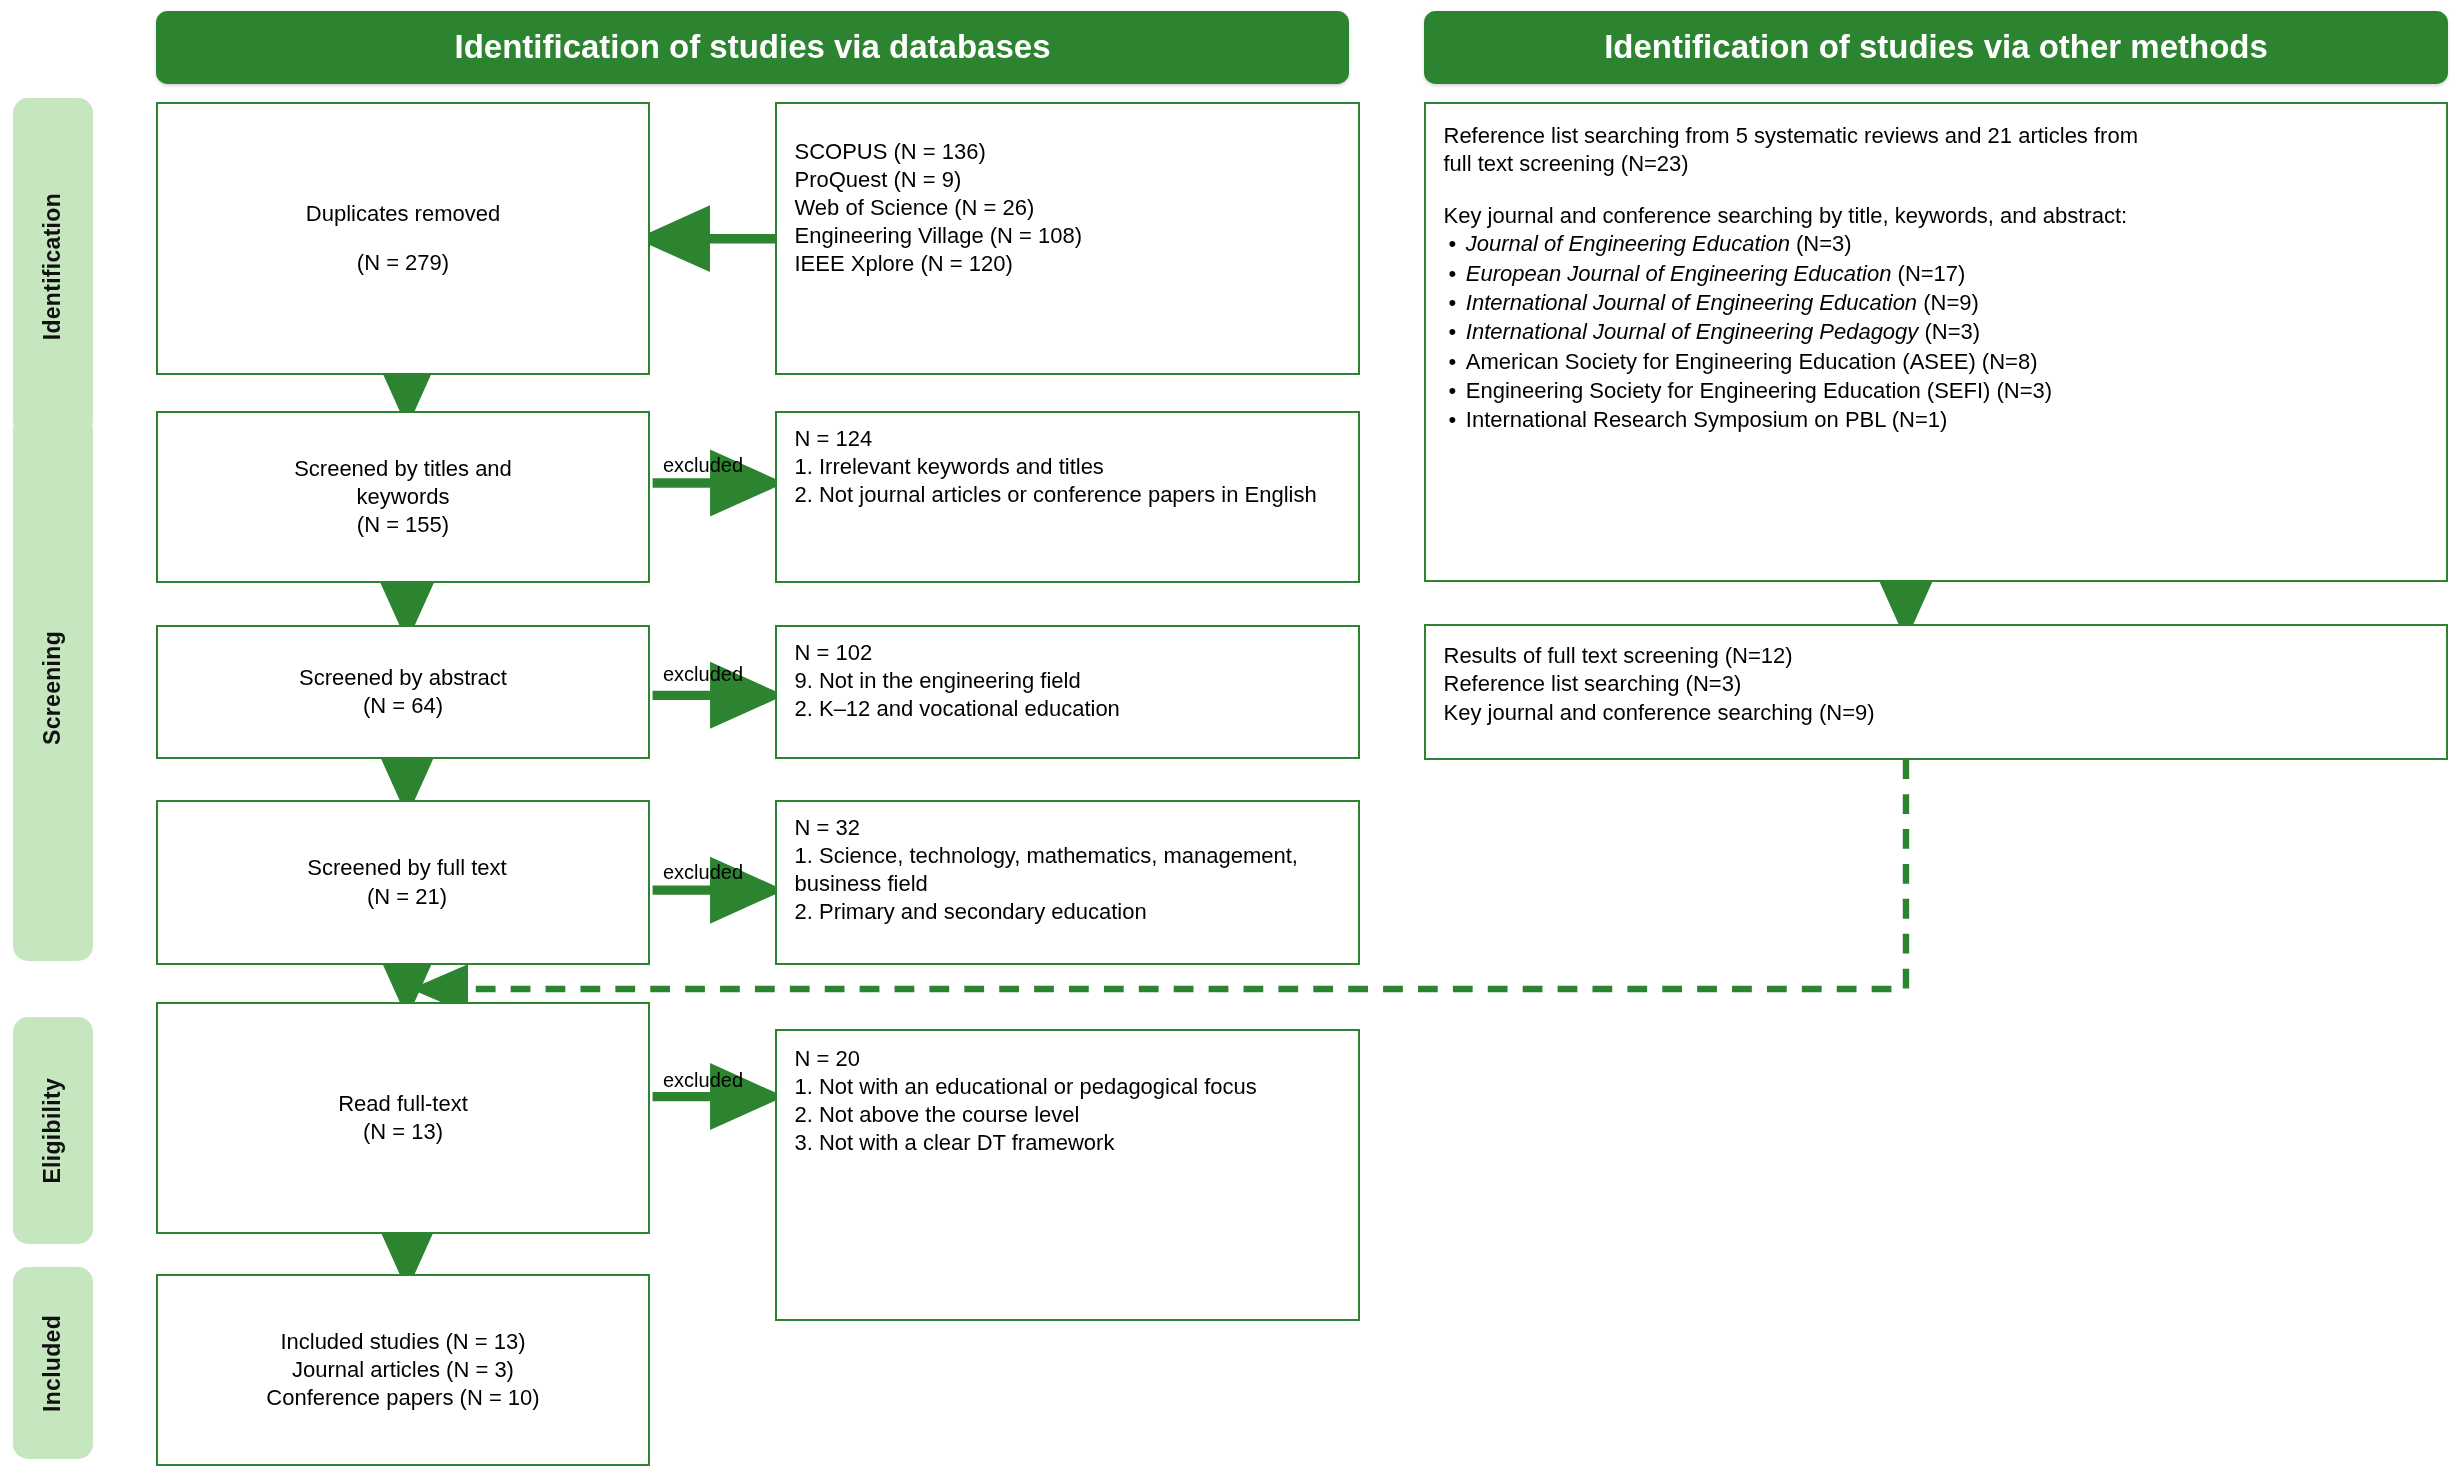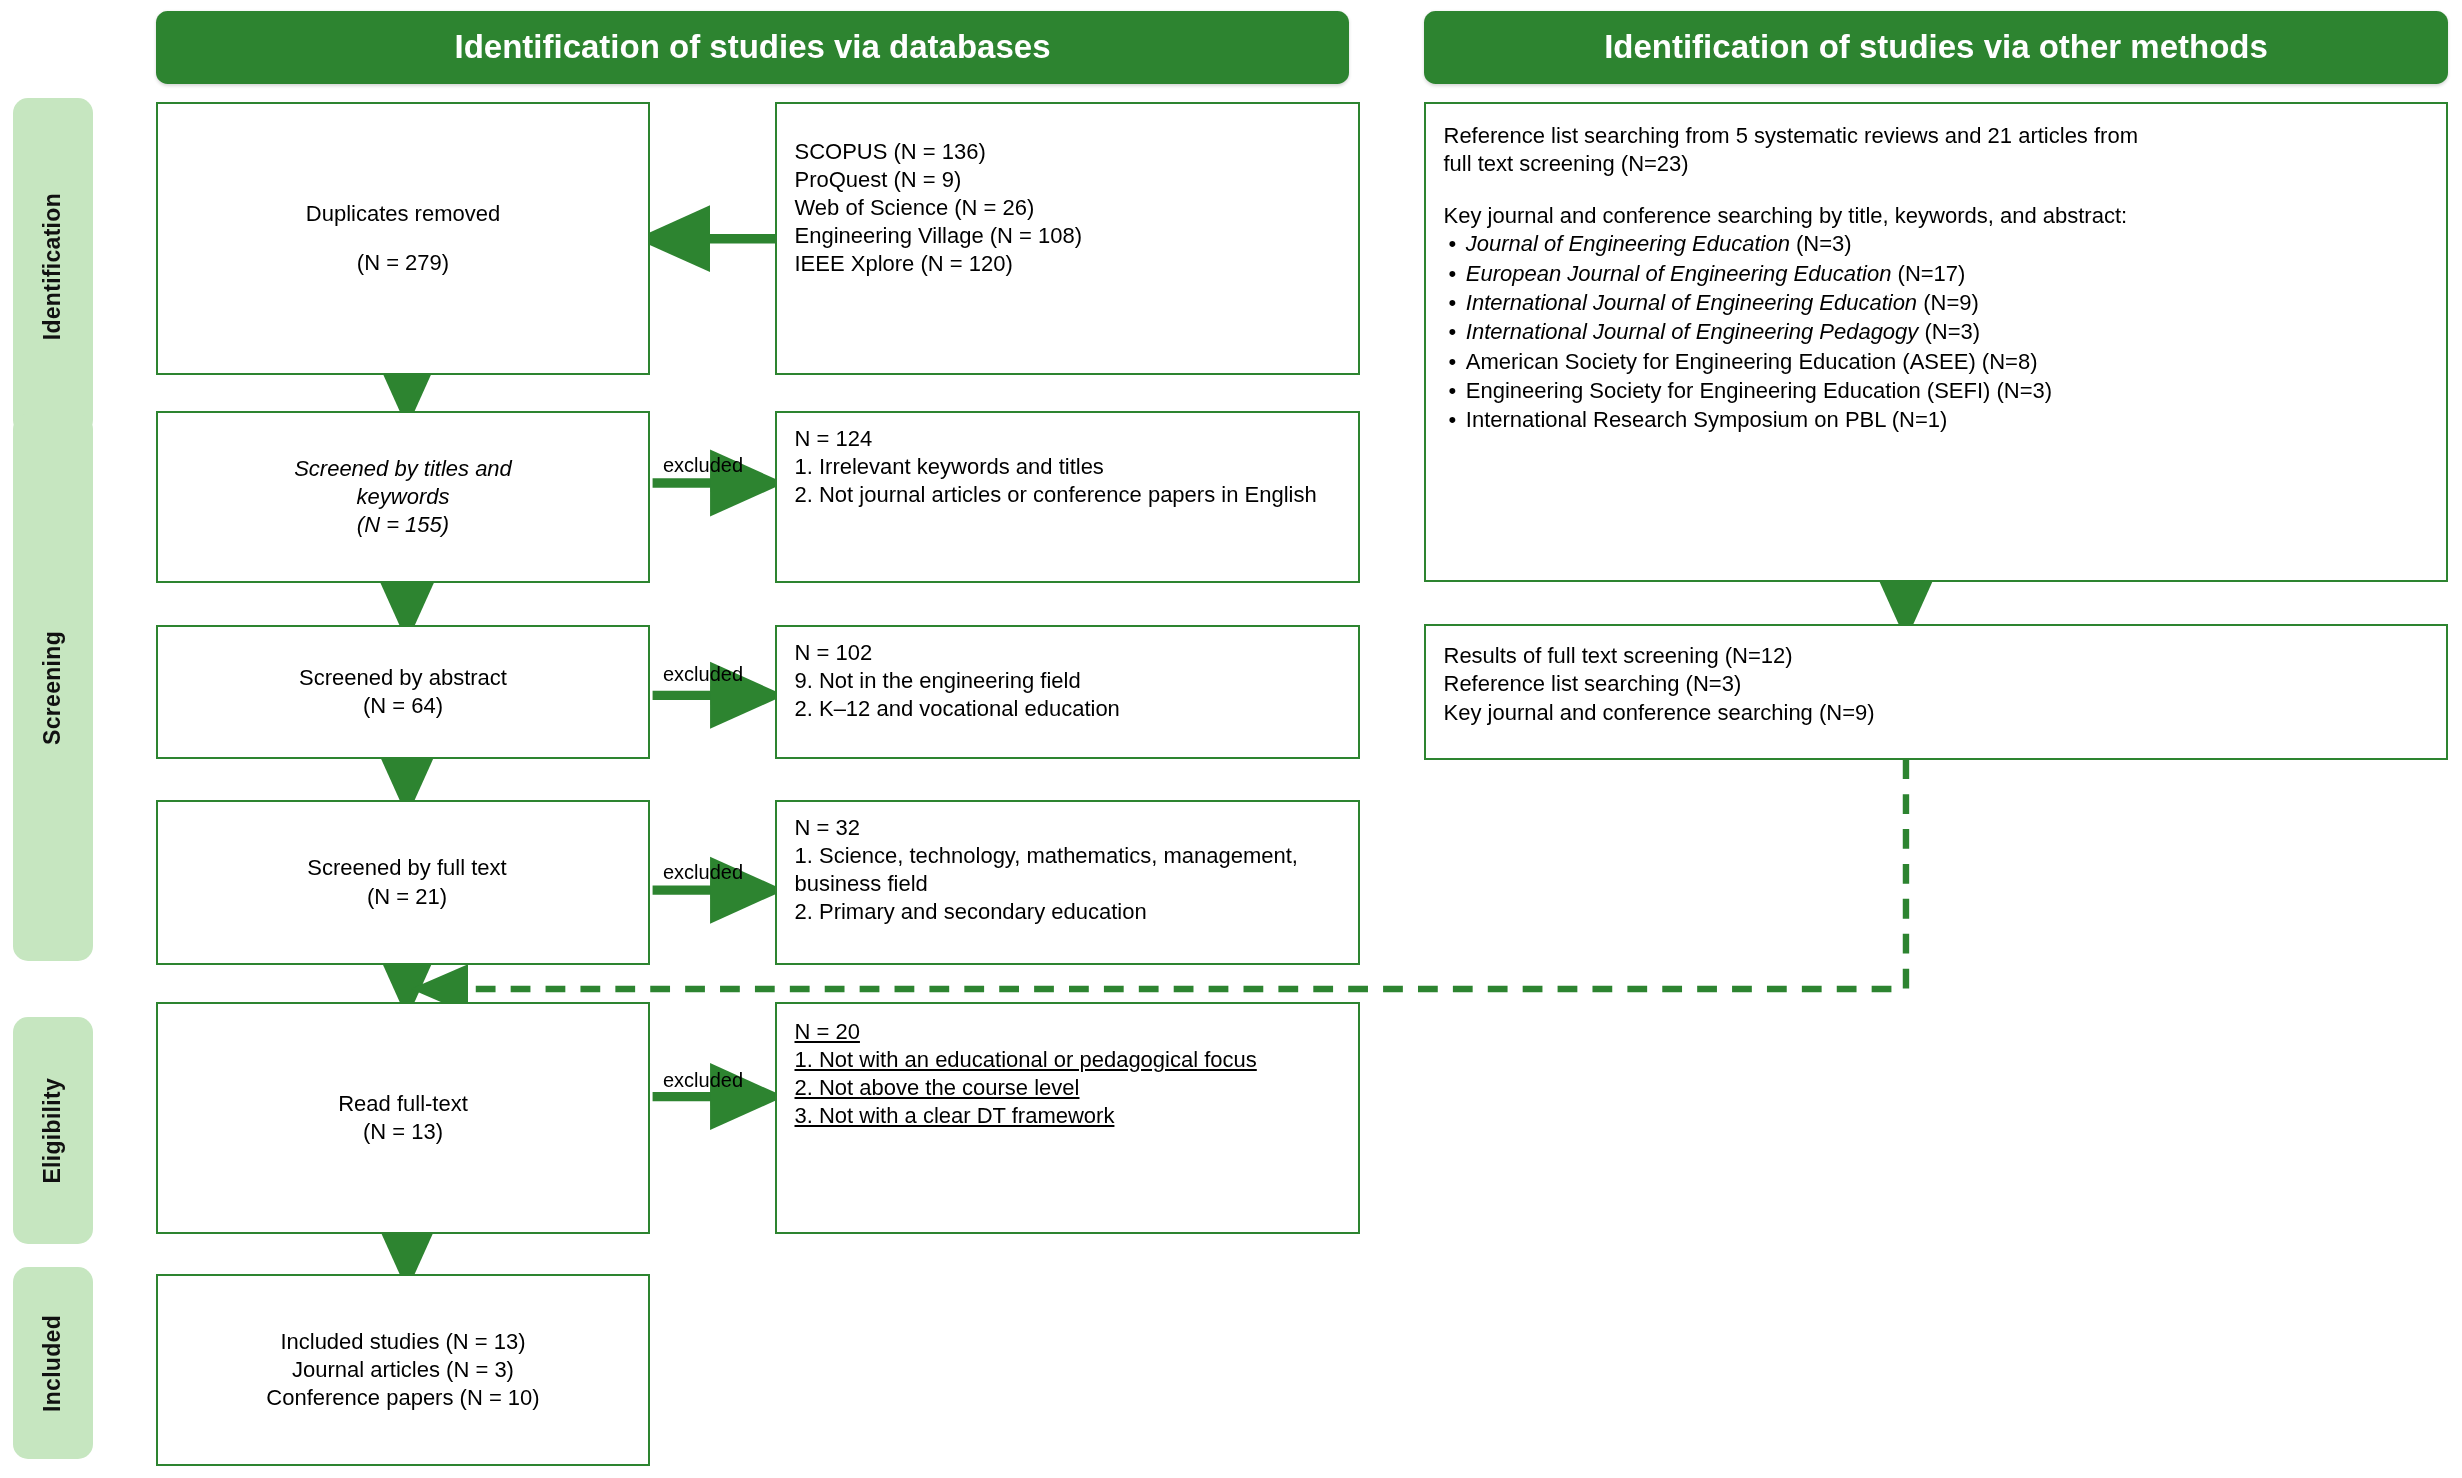--- a/index.html
+++ b/index.html
@@ -181,21 +181,21 @@
   <div class="box" style="left:775px; top:102px; width:585px; height:273px;">
     <div class="inner" style="padding-top:25.6px;margin-top:8px;">
       <span class="line">SCOPUS (N = 136)</span>
       <span class="line">ProQuest (N = 9)</span>
       <span class="line">Web of Science (N = 26)</span>
       <span class="line">Engineering Village (N = 108)</span>
       <span class="line">IEEE Xplore (N = 120)</span>
     </div>
   </div>
 
-  <div class="box center" style="left:156px; top:411px; width:494px; height:172px;font-style:italic;">
+  <div class="box center" style="left:156px; top:411px; width:494px; height:172px;">
     <div class="inner">
       <span class="ln">Screened by titles and</span>
       <span class="ln">keywords</span>
       <span class="ln">(N = 155)</span>
     </div>
   </div>
   <div class="conn-label" style="left:663px; top:454px;">
     <span>excluded</span>
   </div>
   <div class="box" style="left:775px; top:411px; width:585px; height:172px;">
@@ -242,21 +242,21 @@
 
   <div class="box center" style="left:156px; top:1002px; width:494px; height:232px;">
     <div class="inner">
       <span class="ln">Read full-text</span>
       <span class="ln">(N = 13)</span>
     </div>
   </div>
   <div class="conn-label" style="left:663px; top:1069px;">
     <span>excluded</span>
   </div>
-  <div class="box" style="left:775px; top:1002px; width:585px; height:232px;text-decoration:underline;">
+  <div class="box" style="left:775px; top:1029px; width:585px; height:292px;">
     <div class="inner" style="padding-top:14px;">
       <span class="line">N = 20</span>
       <span class="line">1. Not with an educational or pedagogical focus</span>
       <span class="line">2. Not above the course level</span>
       <span class="line">3. Not with a clear DT framework</span>
     </div>
   </div>
 
   <div class="box center" style="left:156px; top:1274px; width:494px; height:192px;">
     <div class="inner">

